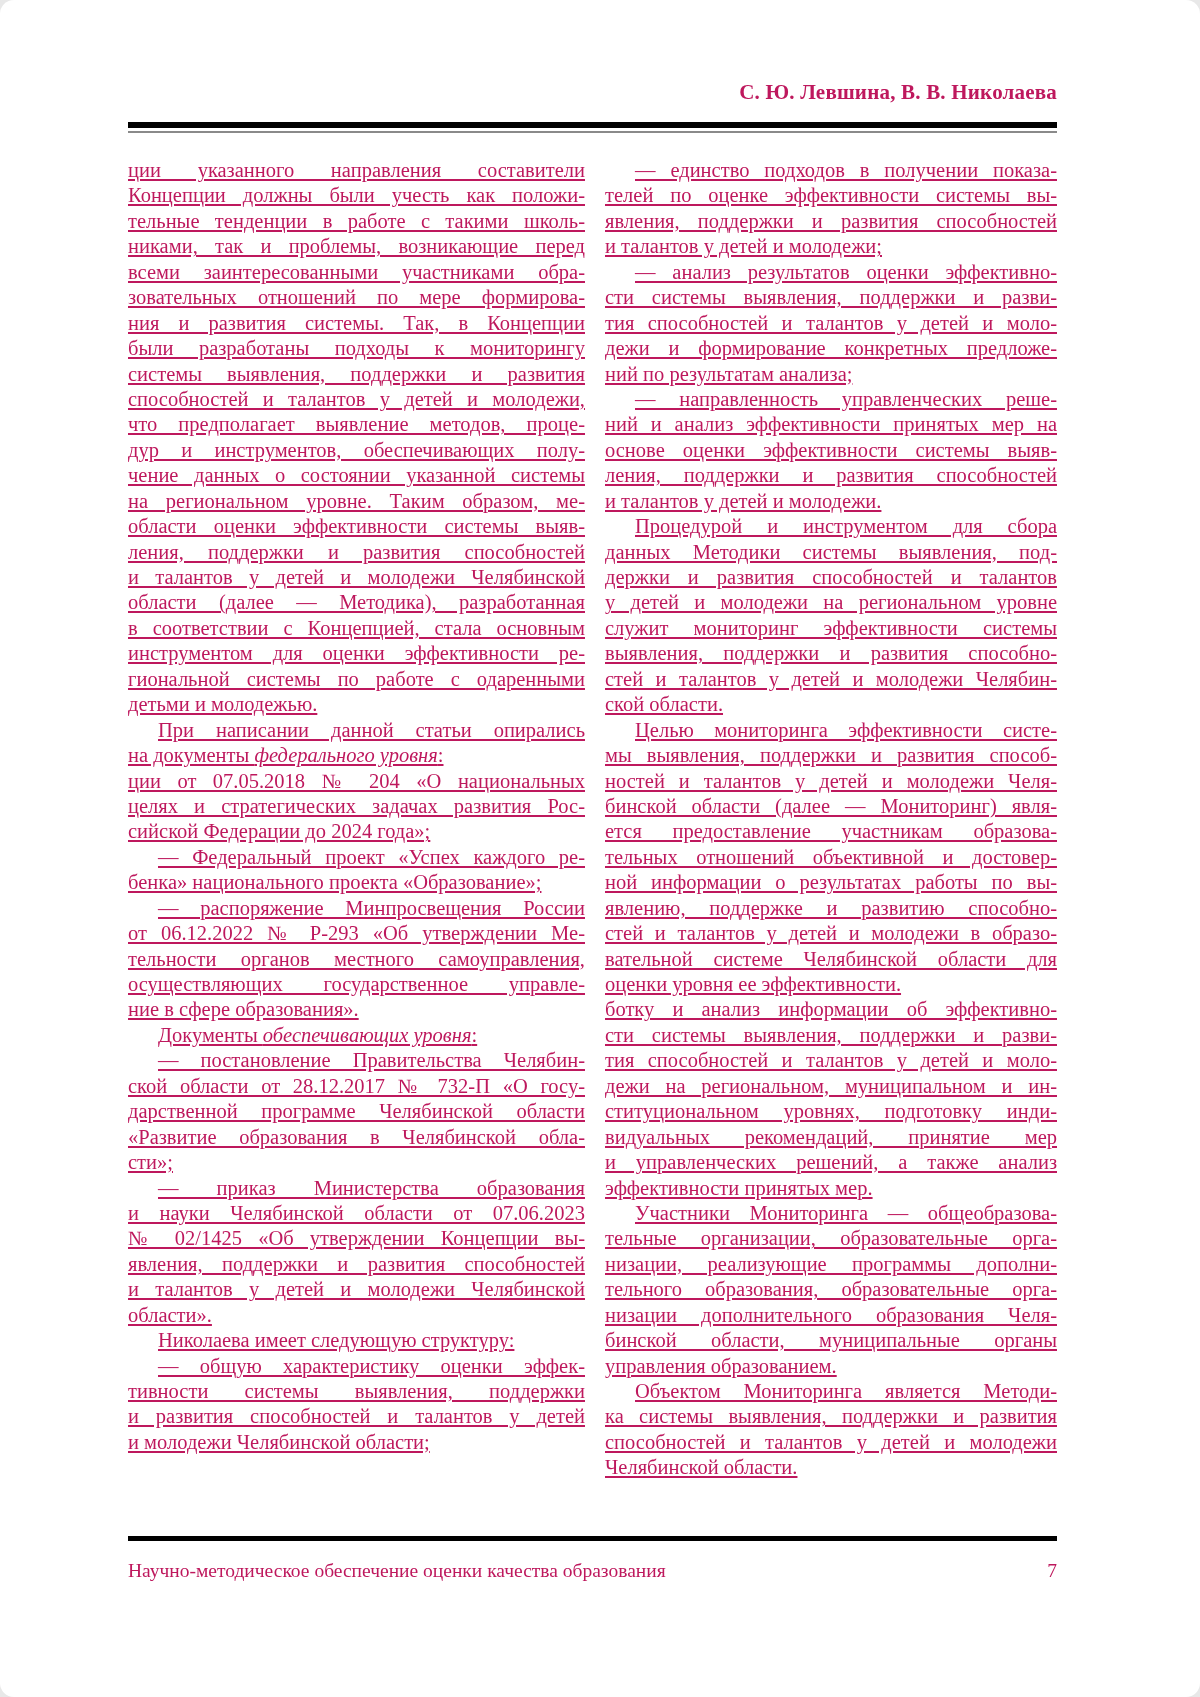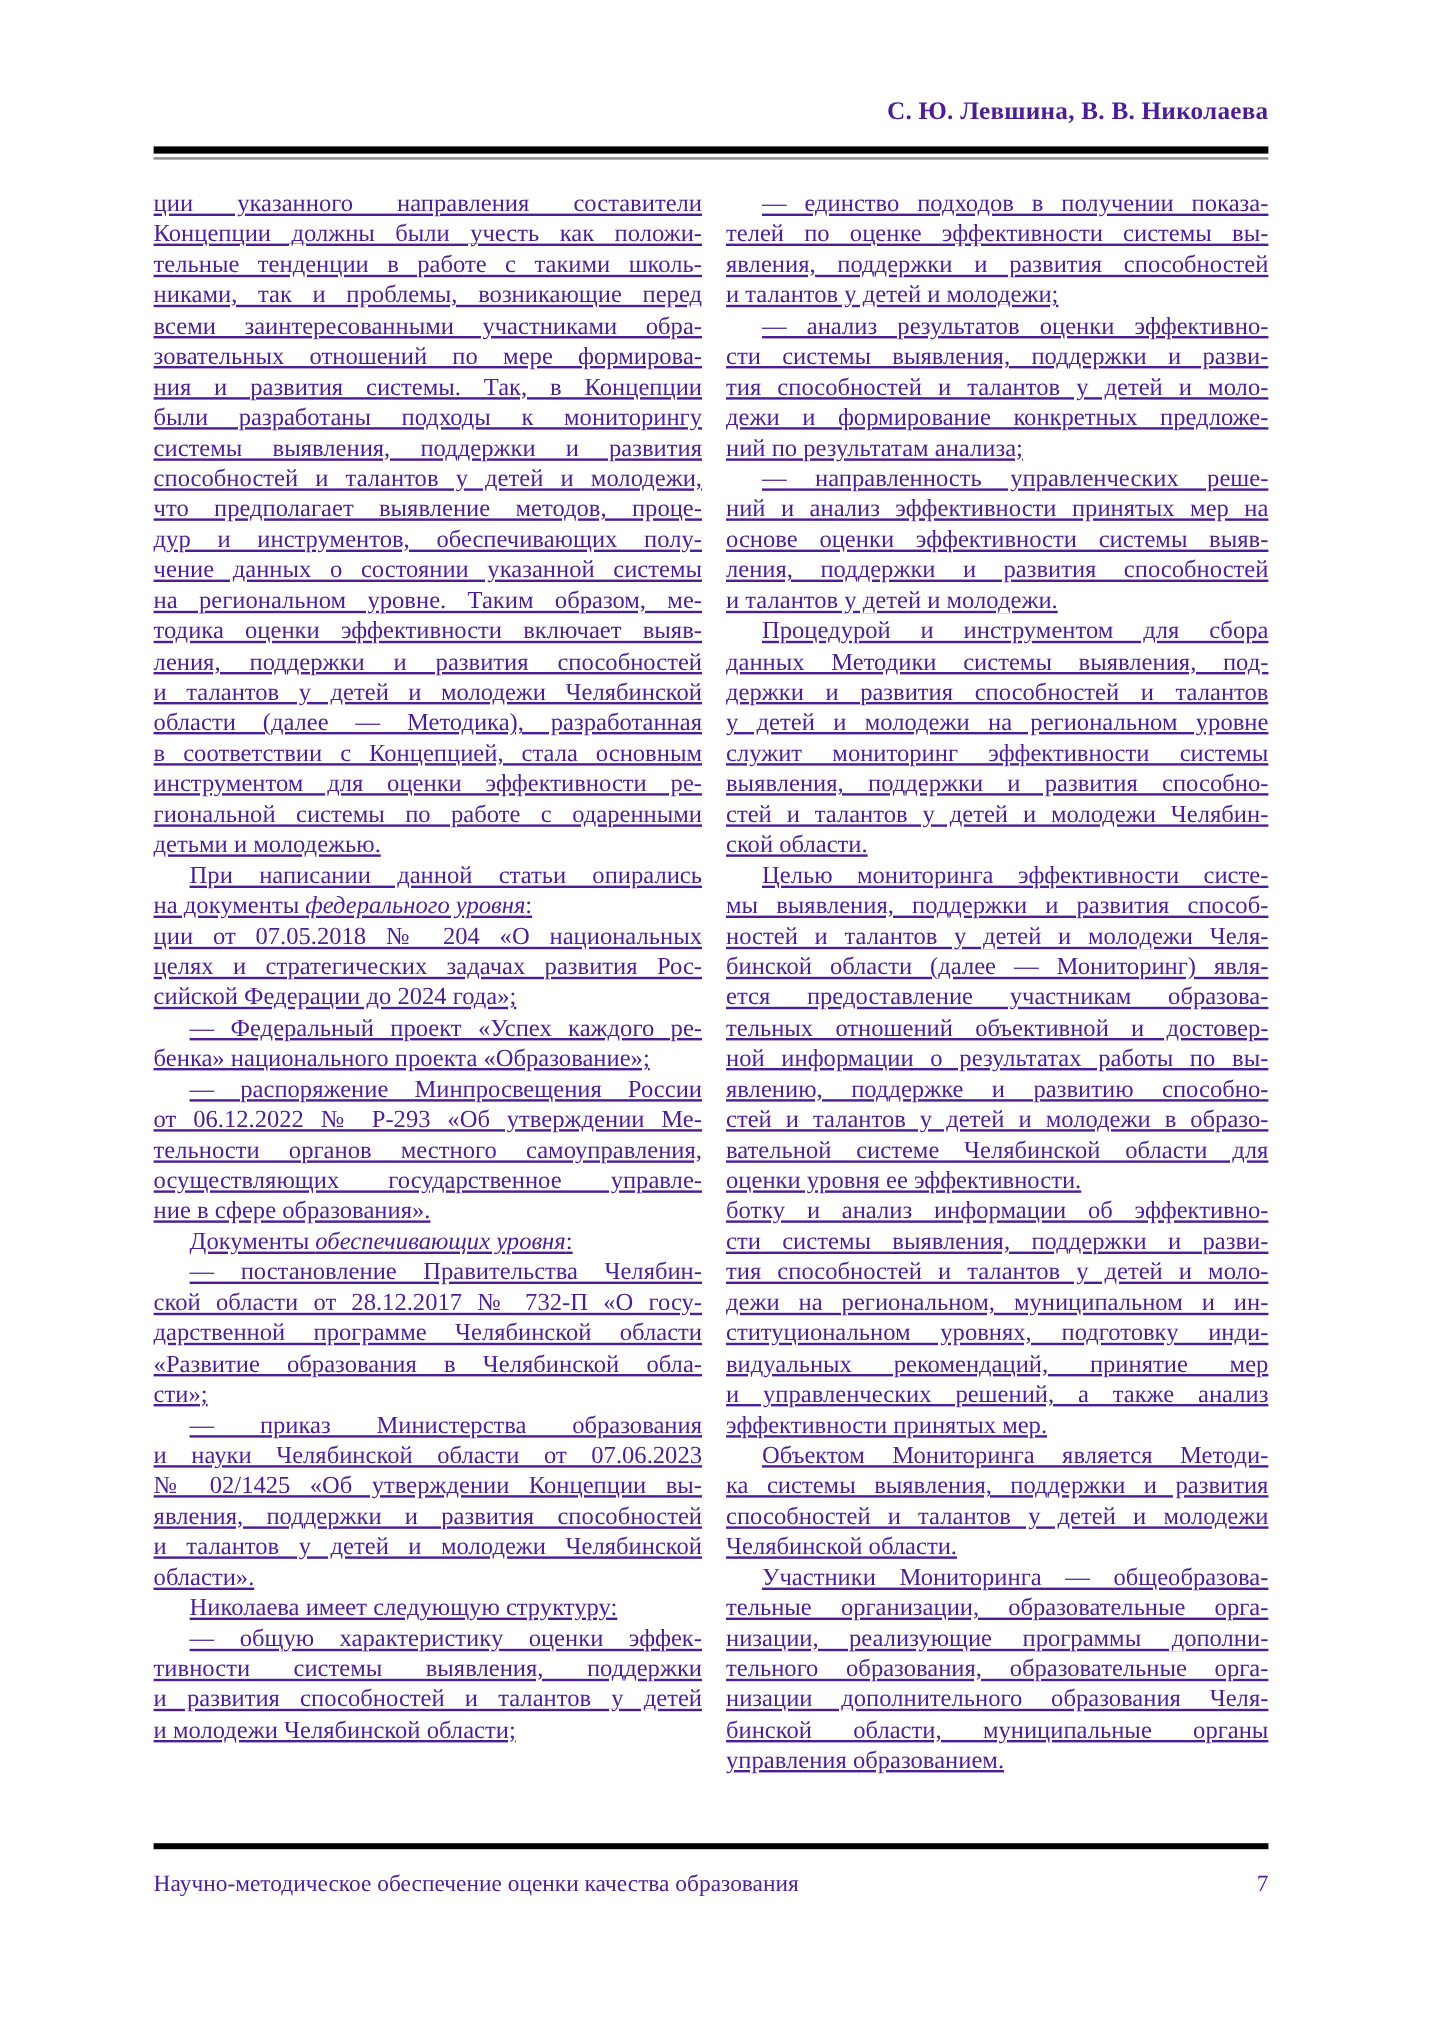--- a/index.html
+++ b/index.html
@@ -1,23 +1,24 @@
 <!DOCTYPE html>
 <html><head>
 <meta charset="utf-8">
 <style>
   html,body{margin:0;padding:0;background:#e8e8e8;}
   .page{
     position:relative;
     width:1200px;height:1697px;
     background:#ffffff;
     font-family:"Liberation Serif", serif;
-    color:#4c1d95;
+    color:#be185d;
     margin:0 auto;
     overflow:hidden;
+    border-radius:14px;
   }
   .authors{
     position:absolute;
     top:80px;
     right:143px;
     font-size:21px;
     font-weight:bold;
     letter-spacing:0.2px;
     white-space:nowrap;
   }
@@ -96,21 +97,21 @@
           <div class="line just">всеми заинтересованными участниками обра-</div>
           <div class="line just">зовательных отношений по мере формирова-</div>
           <div class="line just">ния и развития системы. Так, в Концепции</div>
           <div class="line just">были разработаны подходы к мониторингу</div>
           <div class="line just">системы выявления, поддержки и развития</div>
           <div class="line just">способностей и талантов у детей и молодежи,</div>
           <div class="line just">что предполагает выявление методов, проце-</div>
           <div class="line just">дур и инструментов, обеспечивающих полу-</div>
           <div class="line just">чение данных о состоянии указанной системы</div>
           <div class="line just">на региональном уровне. Таким образом, ме-</div>
-          <div class="line just">тодика оценки эффективности включает выяв-</div>
+          <div class="line just">области оценки эффективности системы выяв-</div>
           <div class="line just">ления, поддержки и развития способностей</div>
           <div class="line just">и талантов у детей и молодежи Челябинской</div>
           <div class="line just">области (далее — Методика), разработанная</div>
           <div class="line just">в соответствии с Концепцией, стала основным</div>
           <div class="line just">инструментом для оценки эффективности ре-</div>
           <div class="line just">гиональной системы по работе с одаренными</div>
           <div class="line">детьми и молодежью.</div>
         </div>
         <div class="para">
           <div class="line just indent">При написании данной статьи опирались</div>
@@ -208,34 +209,34 @@
           <div class="line just">ботку и анализ информации об эффективно-</div>
           <div class="line just">сти системы выявления, поддержки и разви-</div>
           <div class="line just">тия способностей и талантов у детей и моло-</div>
           <div class="line just">дежи на региональном, муниципальном и ин-</div>
           <div class="line just">ституциональном уровнях, подготовку инди-</div>
           <div class="line just">видуальных рекомендаций, принятие мер</div>
           <div class="line just">и управленческих решений, а также анализ</div>
           <div class="line">эффективности принятых мер.</div>
         </div>
         <div class="para">
-          <div class="line just indent">Объектом Мониторинга является Методи-</div>
-          <div class="line just">ка системы выявления, поддержки и развития</div>
-          <div class="line just">способностей и талантов у детей и молодежи</div>
-          <div class="line">Челябинской области.</div>
-        </div>
-        <div class="para">
           <div class="line just indent">Участники Мониторинга — общеобразова-</div>
           <div class="line just">тельные организации, образовательные орга-</div>
           <div class="line just">низации, реализующие программы дополни-</div>
           <div class="line just">тельного образования, образовательные орга-</div>
           <div class="line just">низации дополнительного образования Челя-</div>
           <div class="line just">бинской области, муниципальные органы</div>
           <div class="line">управления образованием.</div>
         </div>
+        <div class="para">
+          <div class="line just indent">Объектом Мониторинга является Методи-</div>
+          <div class="line just">ка системы выявления, поддержки и развития</div>
+          <div class="line just">способностей и талантов у детей и молодежи</div>
+          <div class="line">Челябинской области.</div>
+        </div>
       </div>
   </div>
 
   <div class="footer-rule"></div>
 
   <div class="footer">
     <span>Научно-методическое обеспечение оценки качества образования</span>
     <span>7</span>
   </div>
 

